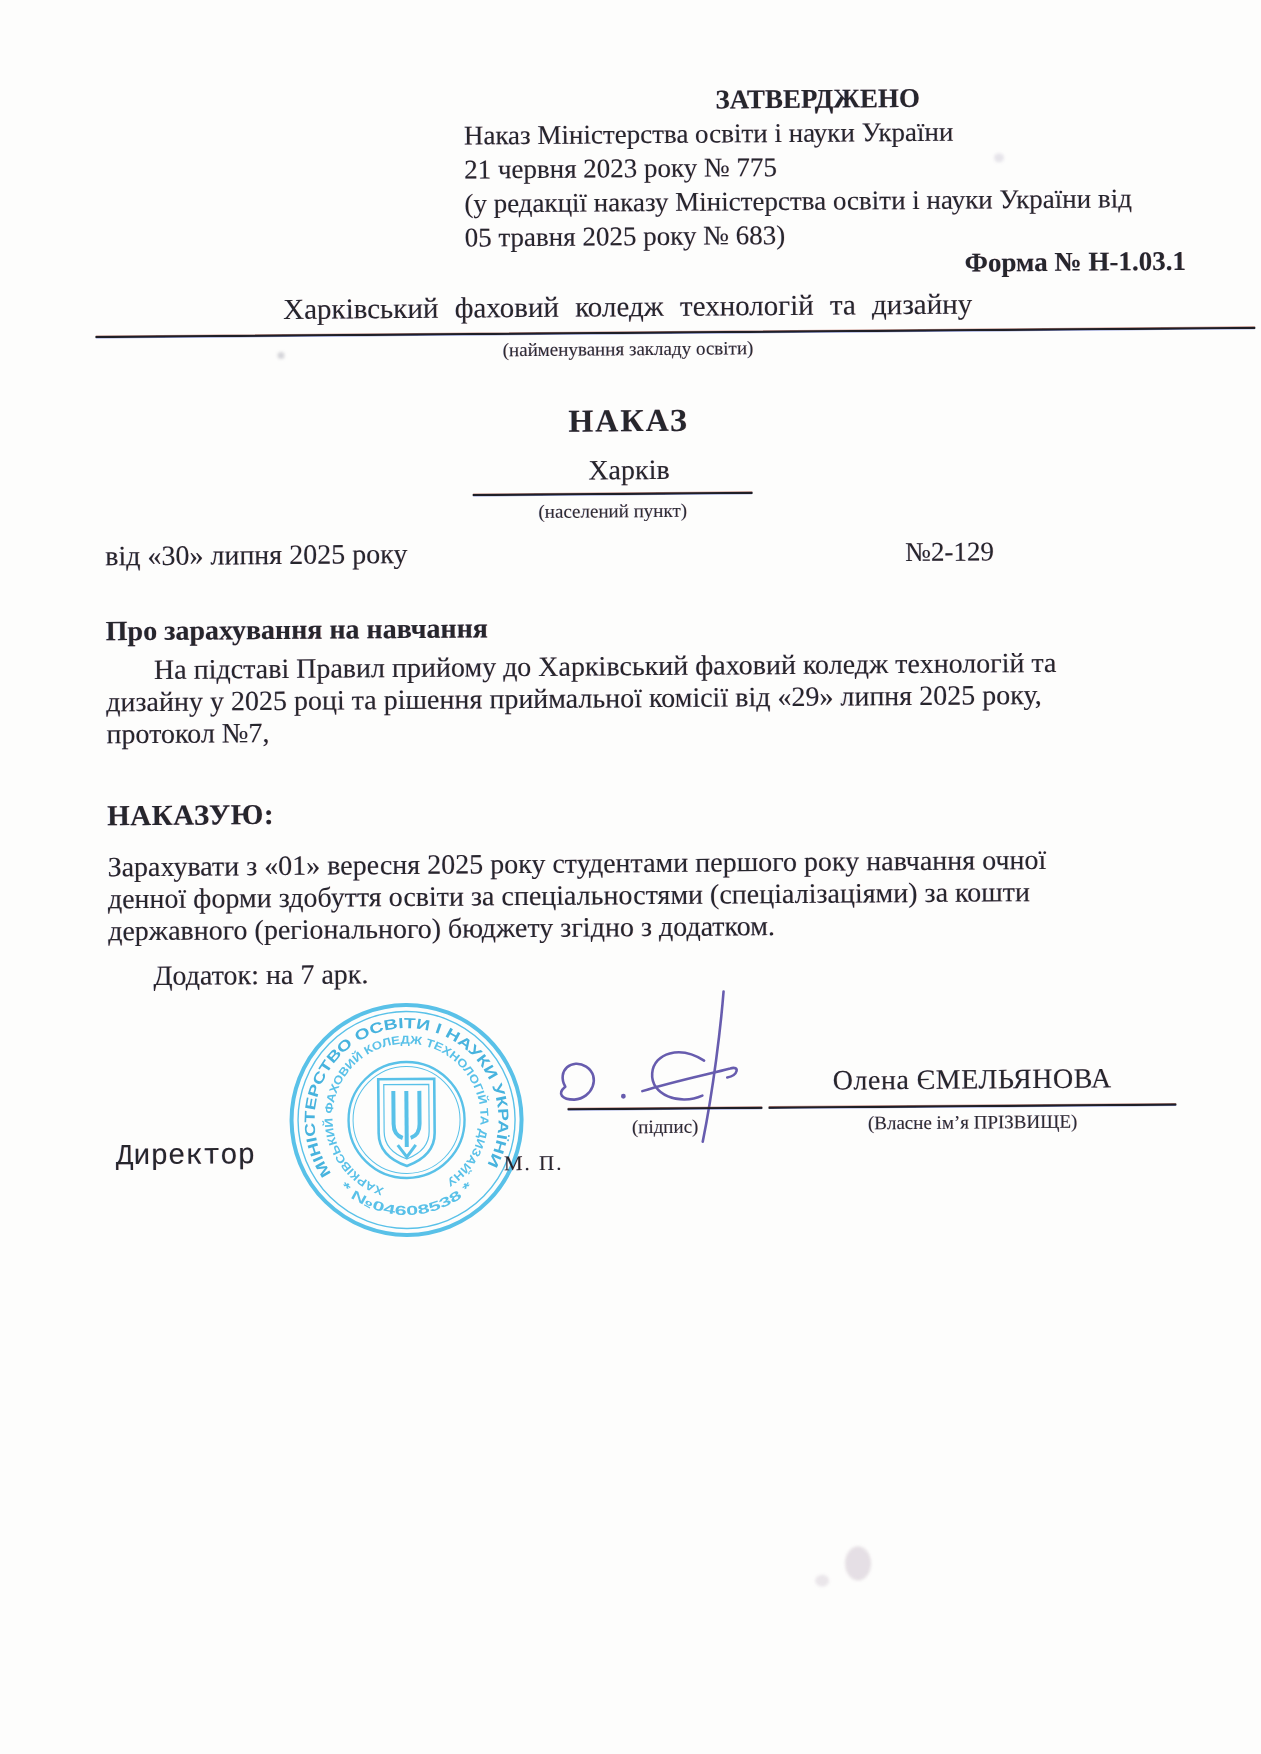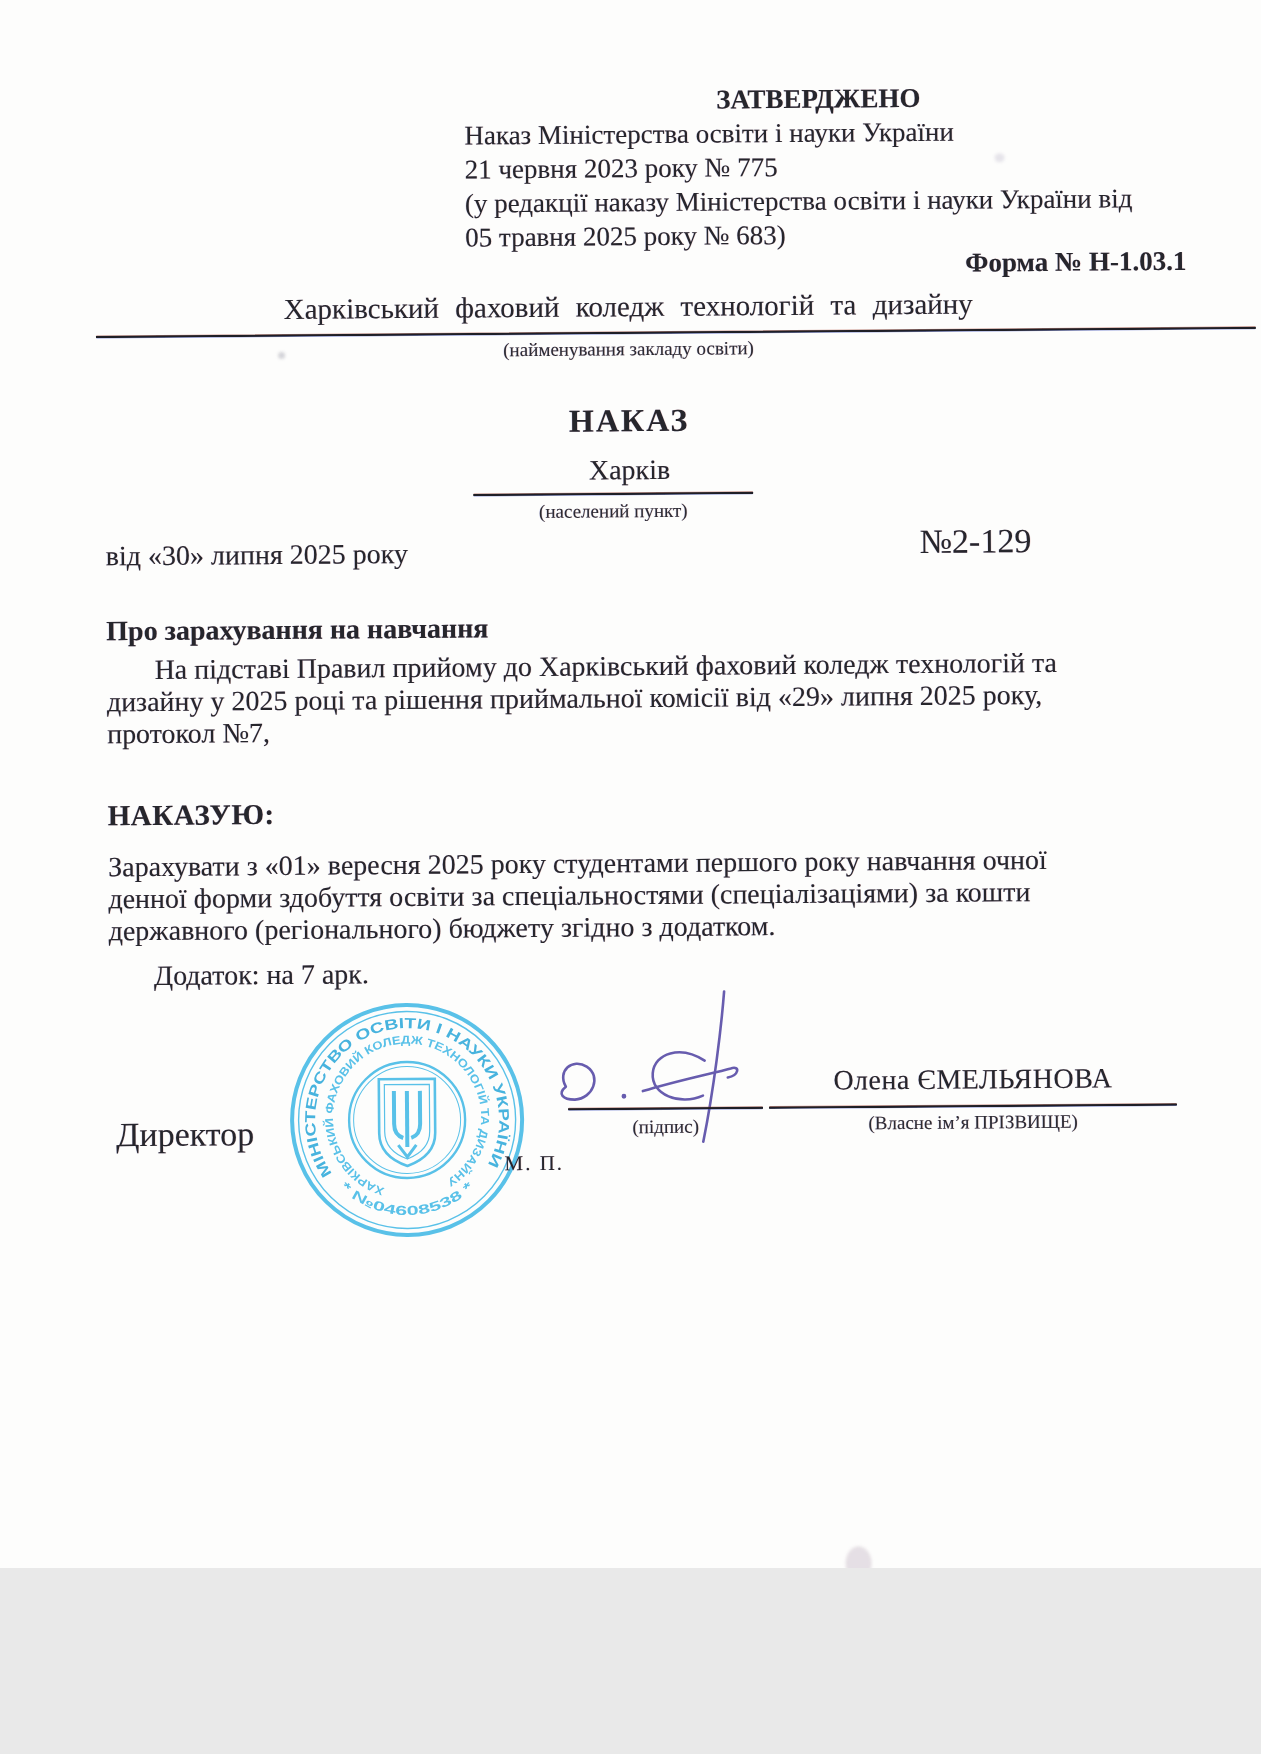--- a/index.html
+++ b/index.html
@@ -1,17 +1,17 @@
 <!DOCTYPE html>
 <html lang="uk"><head>
 <meta charset="utf-8">
 <style>
   html,body{margin:0;padding:0;background:#e9e9e9;}
   .sheet{
-    position:relative;width:1261px;height:1568px;margin:0 auto;
+    position:relative;width:1261px;height:1754px;margin:0 auto;
     background:#fdfdfc;overflow:hidden;
     font-family:"Liberation Serif","DejaVu Serif",serif;
     color:#26262c;
   }
   .tilt{position:absolute;inset:0;transform:rotate(-0.45deg);transform-origin:52% 38%;}
   .abs{position:absolute;}
   .scan{
     text-shadow:0.5px 0 0 rgba(190,60,50,.22), -0.5px 0 0 rgba(50,70,200,.22);
   }
   .b{font-weight:bold;}
@@ -26,29 +26,29 @@
   .approval .first{padding-left:252px;}
   .formno{right:72px;top:250px;font-size:27px;}
   
   .inst{left:0;top:290px;width:1261px;text-align:center;font-size:29px;word-spacing:9px;}
   .inst-cap{left:0;top:338px;width:1261px;text-align:center;}
   
   .order-title{left:0;top:402px;width:1261px;text-align:center;font-size:32px;letter-spacing:2px;}
   .city{left:0;top:454px;width:1261px;text-align:center;font-size:28px;}
   .city-cap{left:474px;top:500px;width:280px;text-align:center;}
   .date{left:106px;top:536px;font-size:28px;}
-  .num{left:906px;top:525px;font-size:34px;margin-left:14px;}
+  .num{left:906px;top:539px;font-size:27px;}
   .subject{left:106px;top:611px;font-size:28px;}
   .para{left:106px;top:650px;width:1015px;font-size:28px;line-height:32px;}
   .para.indent{text-indent:48px;}
   .resolve{left:106px;top:795px;font-size:29px;letter-spacing:.5px;}
   .para2{top:847px;}
   .attach{left:151px;top:956px;font-size:28px;}
   
-  .director{left:112px;top:1112px;font-size:34px;}
+  .director{left:112px;top:1136px;font-size:29px;font-family:Liberation Mono, monospace;}
   .mp{left:500px;top:1150px;font-size:21px;letter-spacing:2px;}
   .sig-cap{left:564px;top:1116px;width:195px;text-align:center;}
   .name{left:765px;top:1066px;width:408px;text-align:center;font-size:28px;letter-spacing:.5px;}
   .name-cap{left:765px;top:1114px;width:408px;text-align:center;}
   .stamp{left:278px;top:993px;width:250px;height:250px;opacity:.88;}
   .ink{left:540px;top:855px;width:210px;height:295px;}
   
   .speck{position:absolute;border-radius:50%;filter:blur(1.5px);}
   .sp1{left:838px;top:1548px;width:26px;height:34px;background:rgba(120,90,120,.18);}
   .sp2{left:808px;top:1576px;width:14px;height:12px;background:rgba(120,90,130,.14);}

